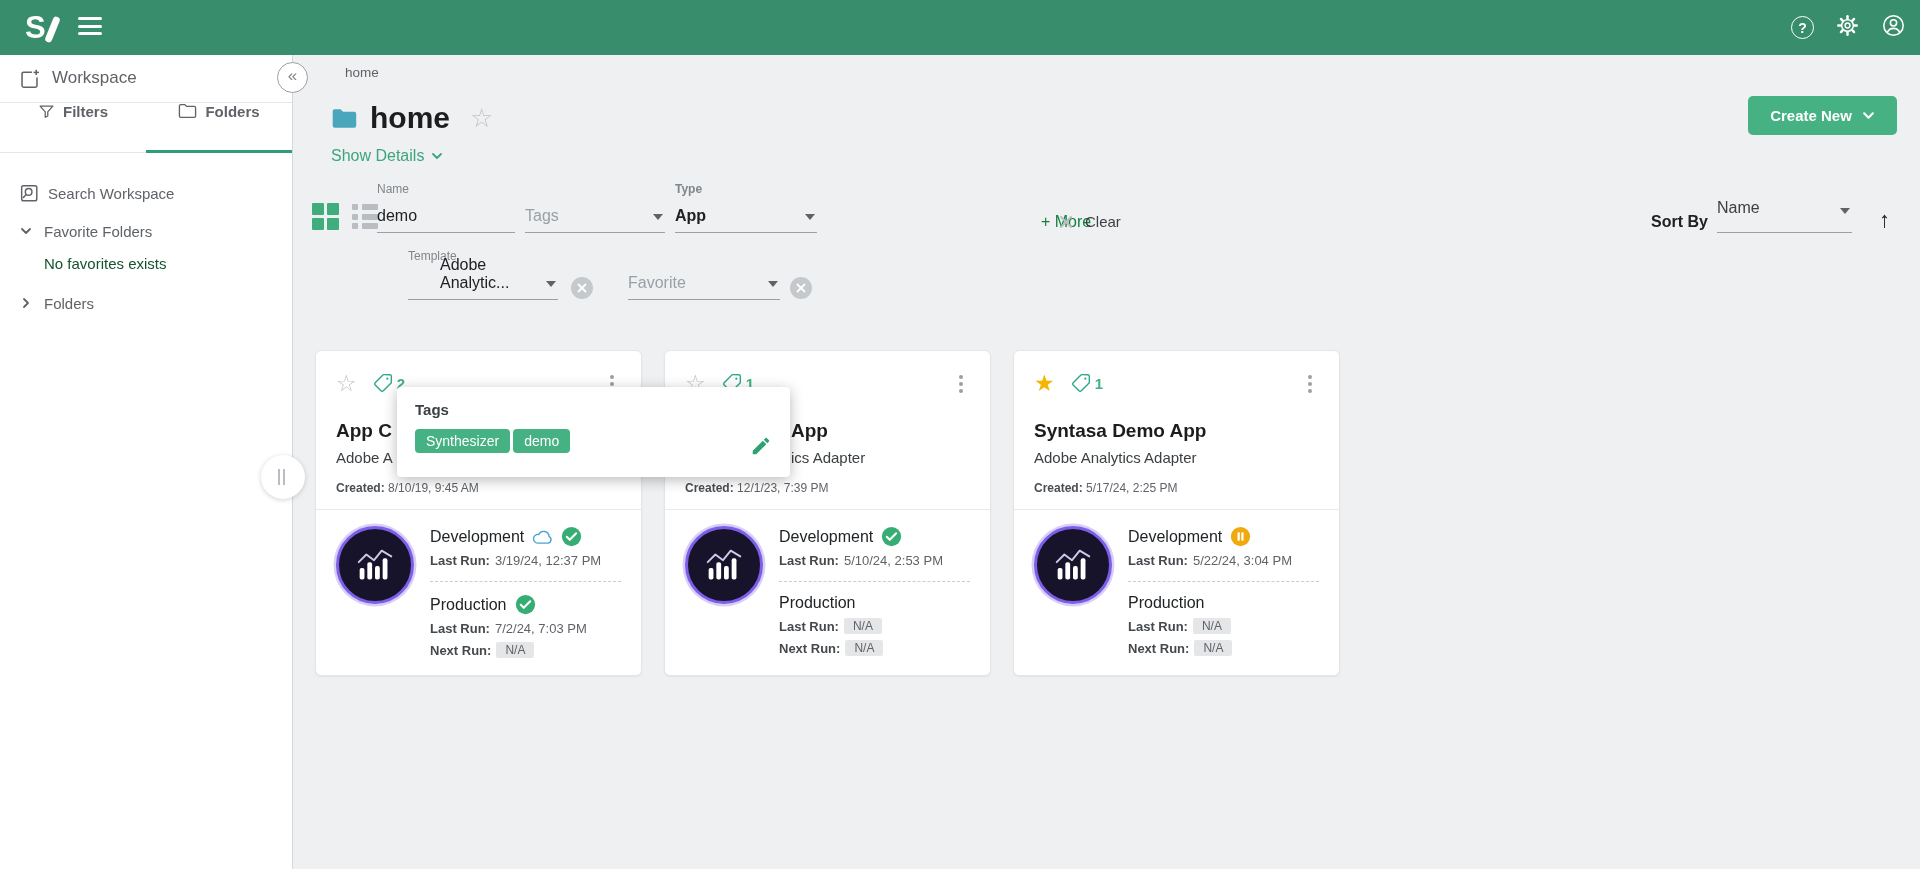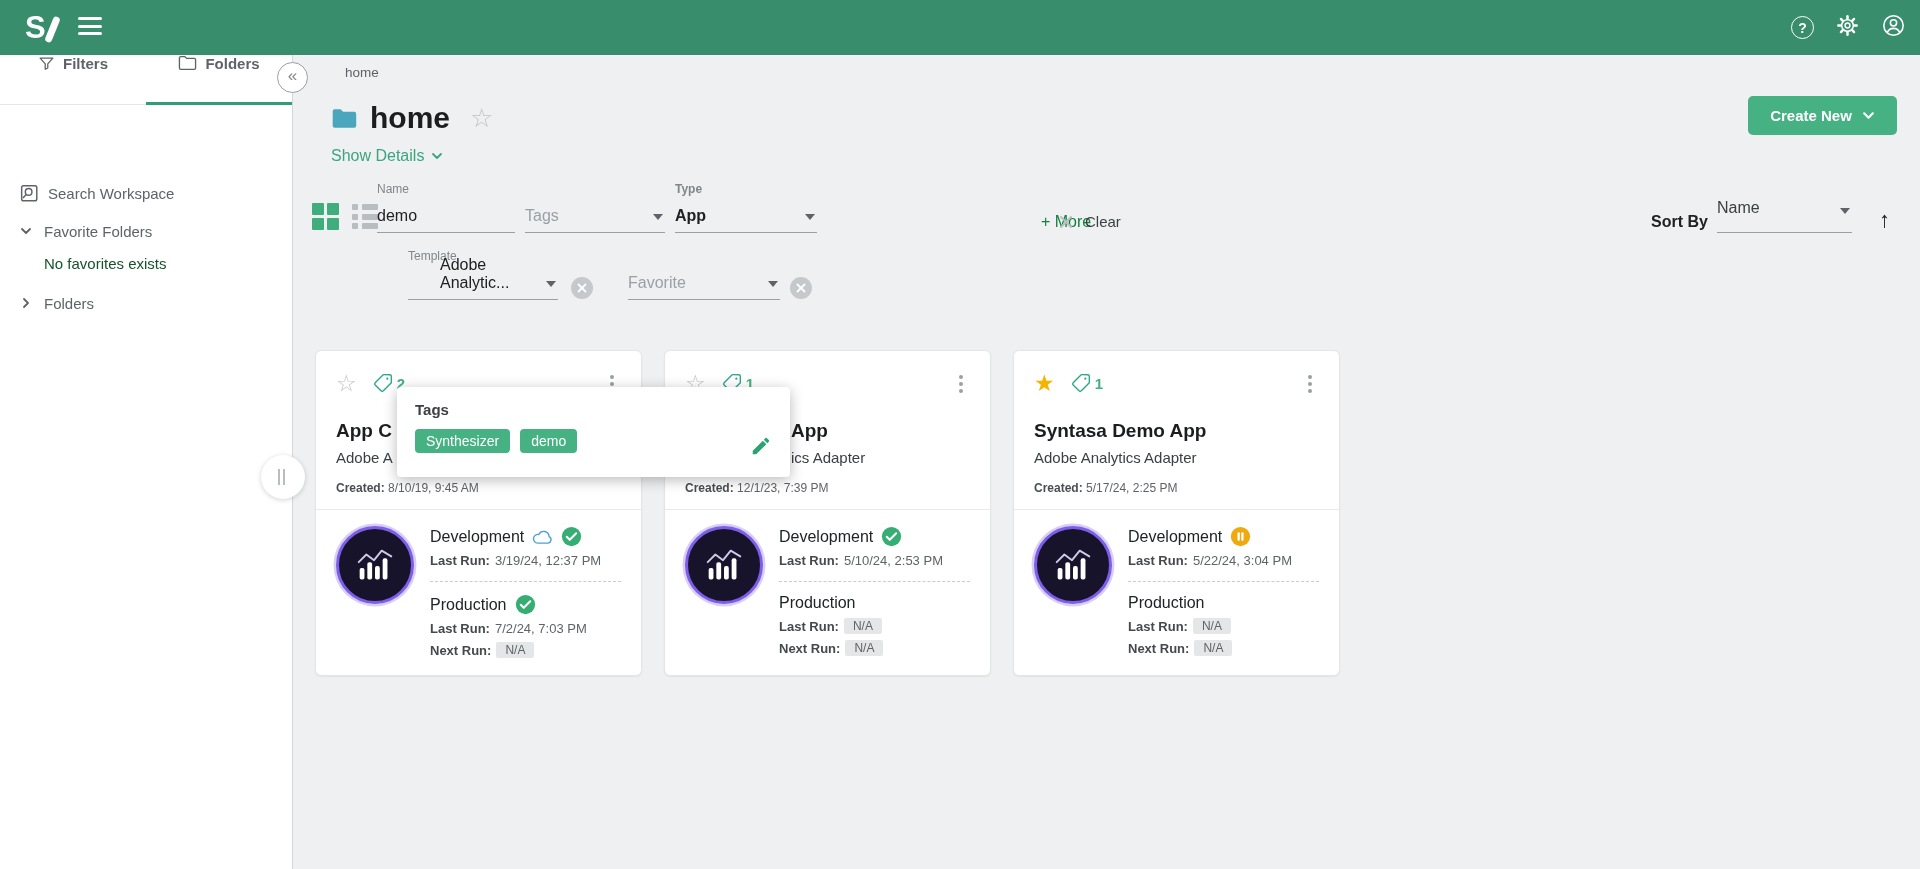--- a/index.html
+++ b/index.html
@@ -103,21 +103,21 @@
   .env-name { font-size:16px; color:#212427; }
   .run-line { margin-top:6px; font-size:13px; color:#5f6368; display:flex; align-items:center; gap:5px; }
   .run-line b { color:#45494d; }
   .na-chip { background:#e4e6e7; color:#5f6368; font-size:12px; padding:1px 9px; border-radius:2px; }
   .dash-div { border-top:1px dashed #c9cbcd; margin:13px 0 12px; }
 
   
   .tags-popup { position:absolute; left:104px; top:332px; width:393px; height:90px; background:#fff;
     border-radius:4px; box-shadow:0 3px 14px rgba(0,0,0,.28); z-index:50; padding:14px 18px; }
   .tp-title { font-size:15px; font-weight:bold; color:#3c4043; }
-  .tp-chips { margin-top:11px; display:flex; gap:10px; }
+  .tp-chips { margin-top:11px; display:flex; gap:3px; }
   .chip { background:#46b183; color:#fff; font-size:14px; padding:4px 11px; border-radius:4px; }
   .tp-pencil { position:absolute; right:18px; bottom:16px; cursor:pointer; }
 </style>
 </head>
 <body>
 
 <div class="topbar">
   <div class="logo">
     <span class="logo-s">S</span>
     <span class="logo-slash"></span>
@@ -151,20 +151,28 @@
       <svg width="25" height="25" viewBox="0 0 24 24" fill="none" stroke="#fff" stroke-width="1.5">
         <circle cx="12" cy="12" r="9.3"></circle>
           <circle cx="12" cy="9.4" r="3"></circle>
         <path d="M6.1 18.4a6.6 6.6 0 0 1 11.8 0"></path>
       </svg>
     </span>
   </div>
 </div>
 
 <div class="sidebar">
+  <div class="ws-row">
+    <svg width="23" height="23" viewBox="0 0 24 24" fill="none" stroke="#5f6368" stroke-width="1.6">
+      <path d="M14.5 4.5H6A1.8 1.8 0 0 0 4.2 6.3v12A1.8 1.8 0 0 0 6 20.1h12a1.8 1.8 0 0 0 1.8-1.8V9.8"></path>
+      <line x1="19" y1="1.8" x2="19" y2="7.4"></line>
+        <line x1="16.2" y1="4.6" x2="21.8" y2="4.6"></line>
+    </svg>
+    <span class="ws-title">Workspace</span>
+  </div>
   <div class="tabs">
     <div class="tab">
       <svg width="17" height="17" viewBox="0 0 24 24" fill="none" stroke="#5f6368" stroke-width="1.8" stroke-linejoin="round">
         <path d="M3 4.5h18l-7.2 8v5.8l-3.6 1.9v-7.7z"></path>
       </svg>
       <span>Filters</span>
     </div>
     <div class="tab active">
       <svg width="19" height="16" viewBox="0 0 24 20" fill="none" stroke="#5f6368" stroke-width="1.7">
         <path d="M1.8 3.6A1.7 1.7 0 0 1 3.5 1.9h5.1l2.2 2.3h9.7a1.7 1.7 0 0 1 1.7 1.7v10.4a1.7 1.7 0 0 1-1.7 1.7H3.5a1.7 1.7 0 0 1-1.7-1.7z"></path>

